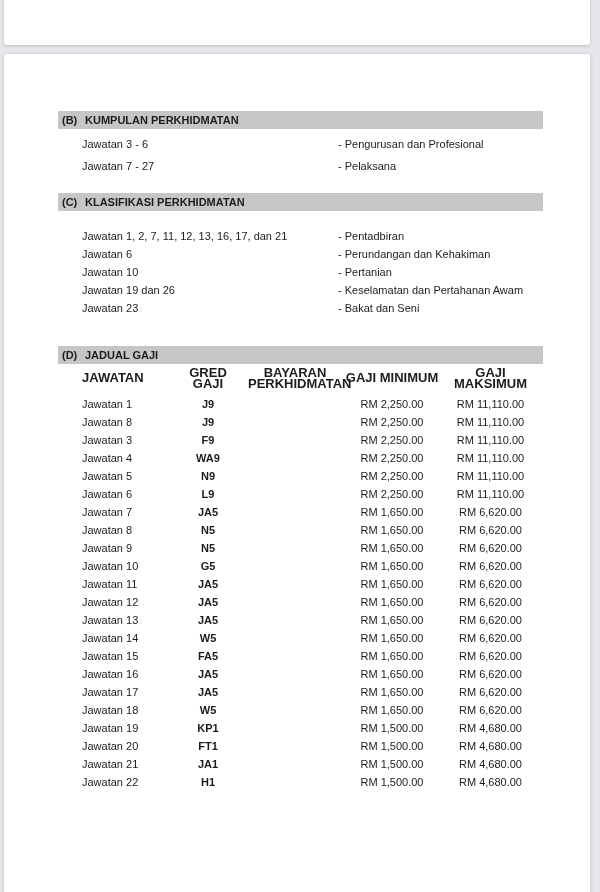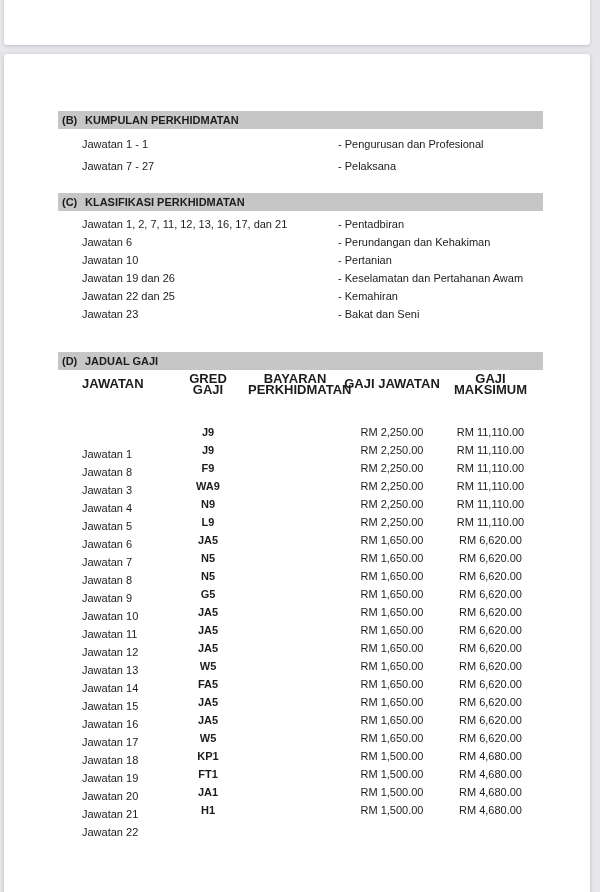--- a/index.html
+++ b/index.html
@@ -21,21 +21,21 @@
     box-shadow:0 1px 4px rgba(60,60,80,0.25);
   }
   .content { padding:57px 47px 0 54px; }
 
   .section-bar {
     height:18px; background:#c6c6c6; display:flex; align-items:center;
     font-size:11px; font-weight:bold; line-height:18px;
   }
   .section-bar .sec-id { margin-left:4px; width:23px; }
   .sec-rows-b { margin-top:4px; }
-  .sec-rows-c { margin-top:4px; }
+  .sec-rows-c { margin-top:16px; }
   .pair-row { position:relative; height:18px; line-height:18px; font-size:11px; }
   .sec-rows-b .pair-row { height:22px; line-height:22px; }
   .pair-label { position:absolute; left:24px; white-space:nowrap; }
   .pair-value { position:absolute; left:280px; white-space:nowrap; }
 
   .gap-b { margin-top:16px; }
   .gap-d { margin-top:29px; }
 
   .thead {
     margin-top:2px; height:24px; display:grid;
@@ -45,38 +45,38 @@
   }
   .thead .hc { text-align:center; white-space:pre-line; }
   .thead .hc.first { text-align:left; }
   .tbody { margin-top:5px; }
   .trow {
     display:grid; grid-template-columns:86px 80px 94px 100px 97px;
     padding-left:24px; height:18px; align-items:center;
     font-size:11px; line-height:18px;
   }
   .tcell { text-align:center; white-space:nowrap; }
-  .tcell.c0 { text-align:left;margin-top:44px; }
+  .tcell.c0 { text-align:left; }
   .tcell.c1 { font-weight:bold; }
 </style>
 </head>
 <body>
 
 <div class="page-prev"></div>
 
 <div class="page-main">
   <div class="content">
 
     <div class="section-bar">
       <span class="sec-id">(B)</span>
       <span class="sec-title">KUMPULAN PERKHIDMATAN</span>
     </div>
     <div class="sec-rows-b">
         <div class="pair-row">
-          <span class="pair-label">Jawatan 1 - 1</span>
+          <span class="pair-label">Jawatan 3 - 6</span>
           <span class="pair-value">- Pengurusan dan Profesional</span>
         </div>
         <div class="pair-row">
           <span class="pair-label">Jawatan 7 - 27</span>
           <span class="pair-value">- Pelaksana</span>
         </div>
       </div>
 
     <div class="section-bar gap-b">
       <span class="sec-id">(C)</span>
@@ -91,42 +91,38 @@
           <span class="pair-label">Jawatan 6</span>
           <span class="pair-value">- Perundangan dan Kehakiman</span>
         </div>
         <div class="pair-row">
           <span class="pair-label">Jawatan 10</span>
           <span class="pair-value">- Pertanian</span>
         </div>
         <div class="pair-row">
           <span class="pair-label">Jawatan 19 dan 26</span>
           <span class="pair-value">- Keselamatan dan Pertahanan Awam</span>
-        </div>
-        <div class="pair-row">
-          <span class="pair-label">Jawatan 22 dan 25</span>
-          <span class="pair-value">- Kemahiran</span>
         </div>
         <div class="pair-row">
           <span class="pair-label">Jawatan 23</span>
           <span class="pair-value">- Bakat dan Seni</span>
         </div>
       </div>
 
     <div class="section-bar gap-d">
       <span class="sec-id">(D)</span>
       <span class="sec-title">JADUAL GAJI</span>
     </div>
     <div class="thead">
       <span class="hc first">JAWATAN</span>
       <span class="hc">GRED
 GAJI</span>
       <span class="hc">BAYARAN
 PERKHIDMATAN</span>
-      <span class="hc">GAJI JAWATAN</span>
+      <span class="hc">GAJI MINIMUM</span>
       <span class="hc">GAJI MAKSIMUM</span>
     </div>
     <div class="tbody">
         <div class="trow">
           <span class="tcell c0">Jawatan 1</span>
           <span class="tcell c1">J9</span>
           <span class="tcell c2"></span>
           <span class="tcell c3">RM 2,250.00</span>
           <span class="tcell c4">RM 11,110.00</span>
         </div>

